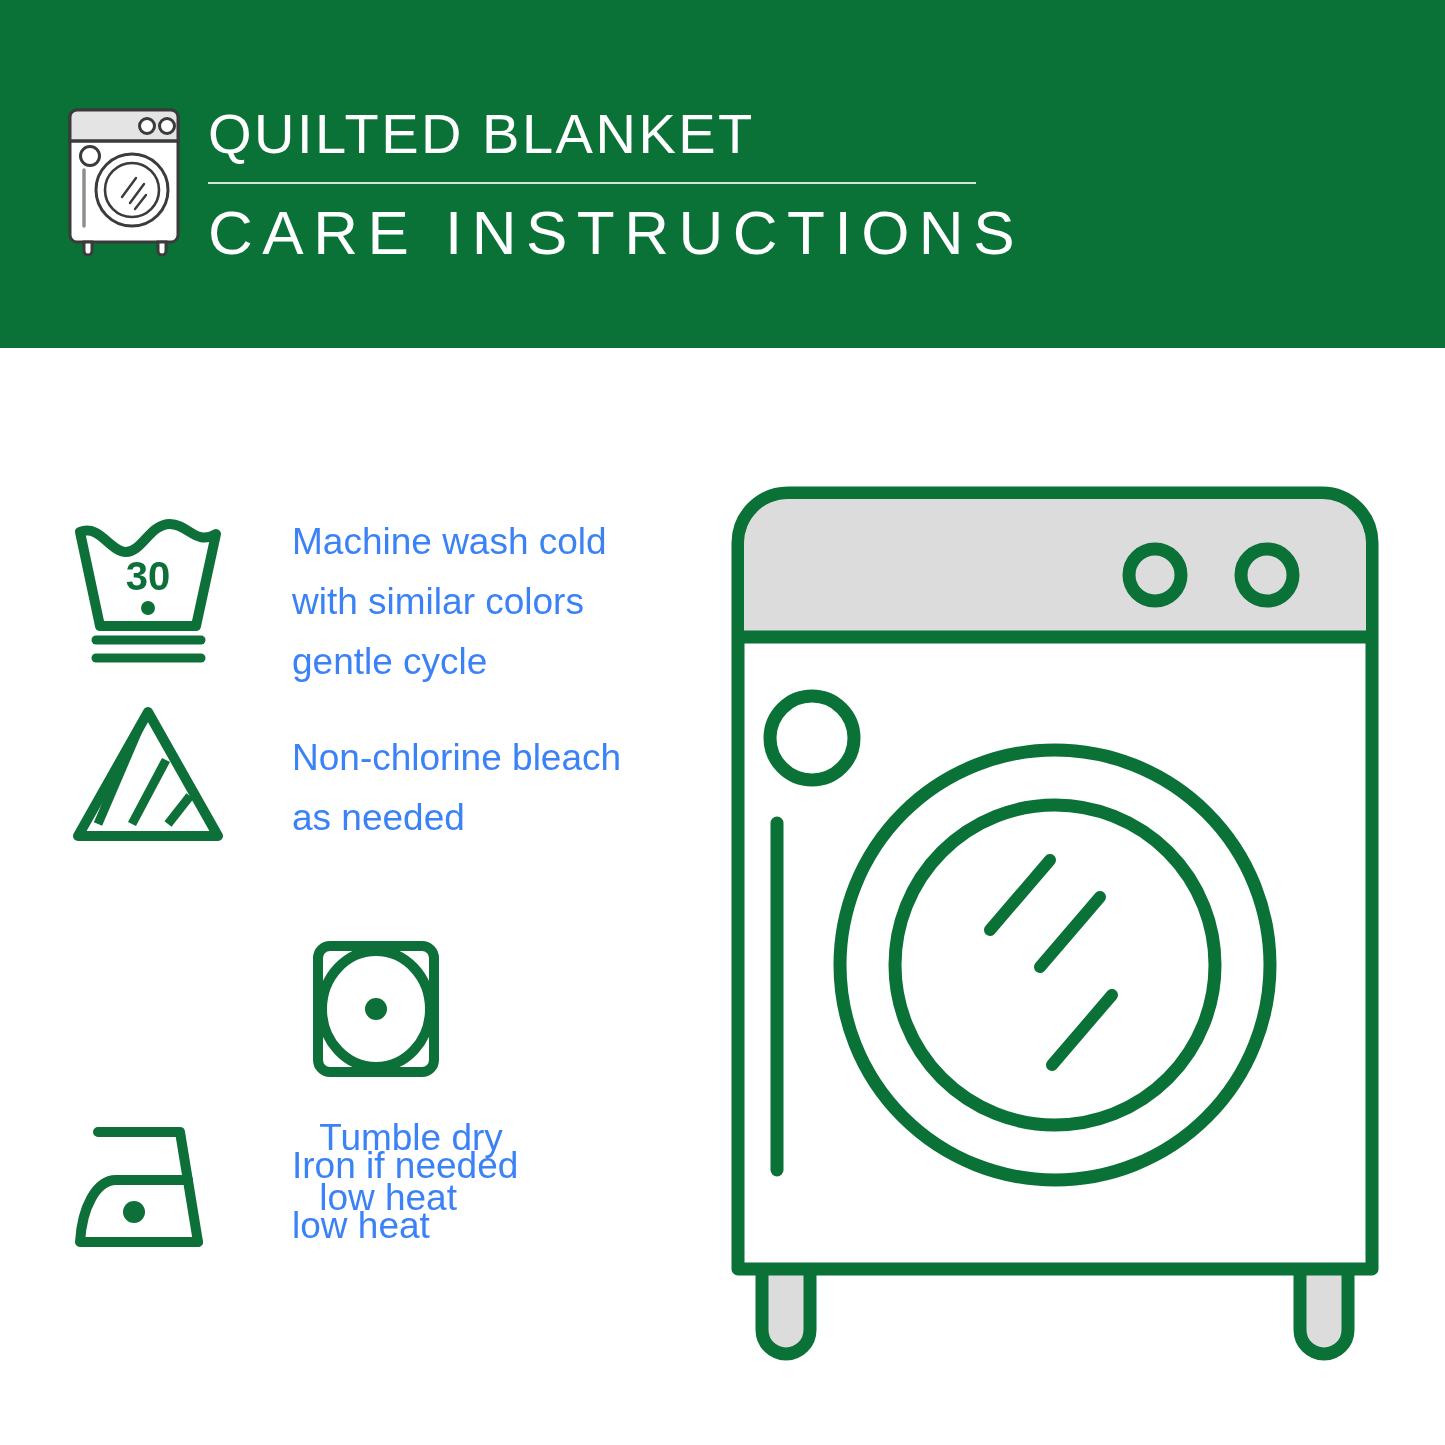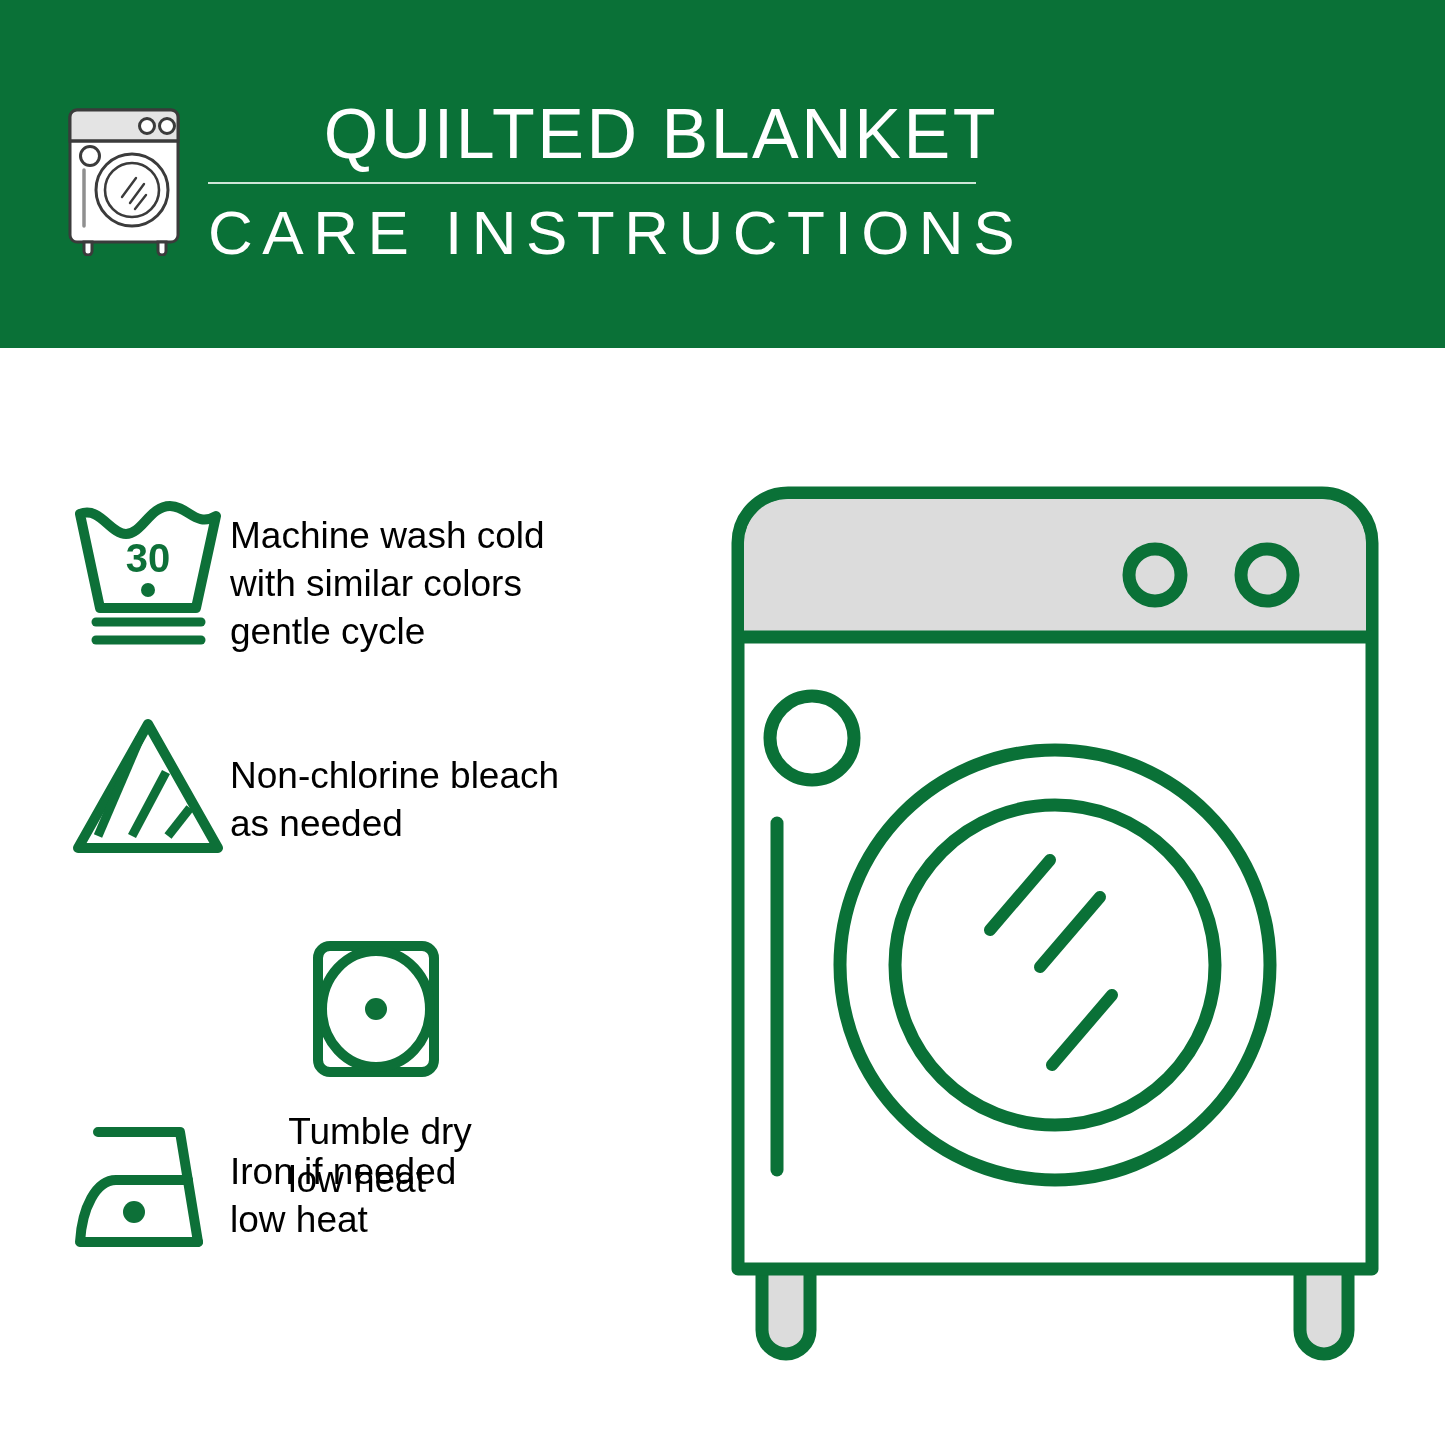--- a/index.html
+++ b/index.html
@@ -35,26 +35,25 @@
     height: 152px;
   }
   #header-text-block {
     position: absolute;
     left: 208px;
     top: 98px;
     width: 790px;
   }
   #header-title {
     color: #ffffff;
-    font-size: 70px;
+    font-size: 56px;
     line-height: 72px;
     letter-spacing: 2.5px;
     font-weight: 400;
     white-space: nowrap;
-    text-align: right;
   }
   #header-divider {
     margin-top: 12px;
     width: 768px;
     height: 2px;
     background: #cfe6d8;
   }
   #header-subtitle {
     margin-top: 14px;
     color: #ffffff;
@@ -79,29 +78,30 @@
     left: 70px;
     width: 620px;
     display: flex;
     align-items: center;
   }
   .care-symbol {
     width: 160px;
     flex: 0 0 160px;
   }
   .care-text {
-    color: #000000;
+    margin-left: 62px;
+    color: #3b82f6;
     font-size: 37px;
-    line-height: 48px;
+    line-height: 60px;
     font-weight: 400;
     padding-top: 14px;
     white-space: pre-line;
   }
   #care-row-wash  { top: 150px; }
-  #care-row-bleach{ top: 368px; }
+  #care-row-bleach{ top: 356px; }
   #care-row-dry   { top: 586px; flex-direction: column; }
   #care-row-iron  { top: 764px; }
 
   
   #machine-illustration {
     position: absolute;
     left: 700px;
     top: 455px;
     width: 700px;
     height: 930px;

